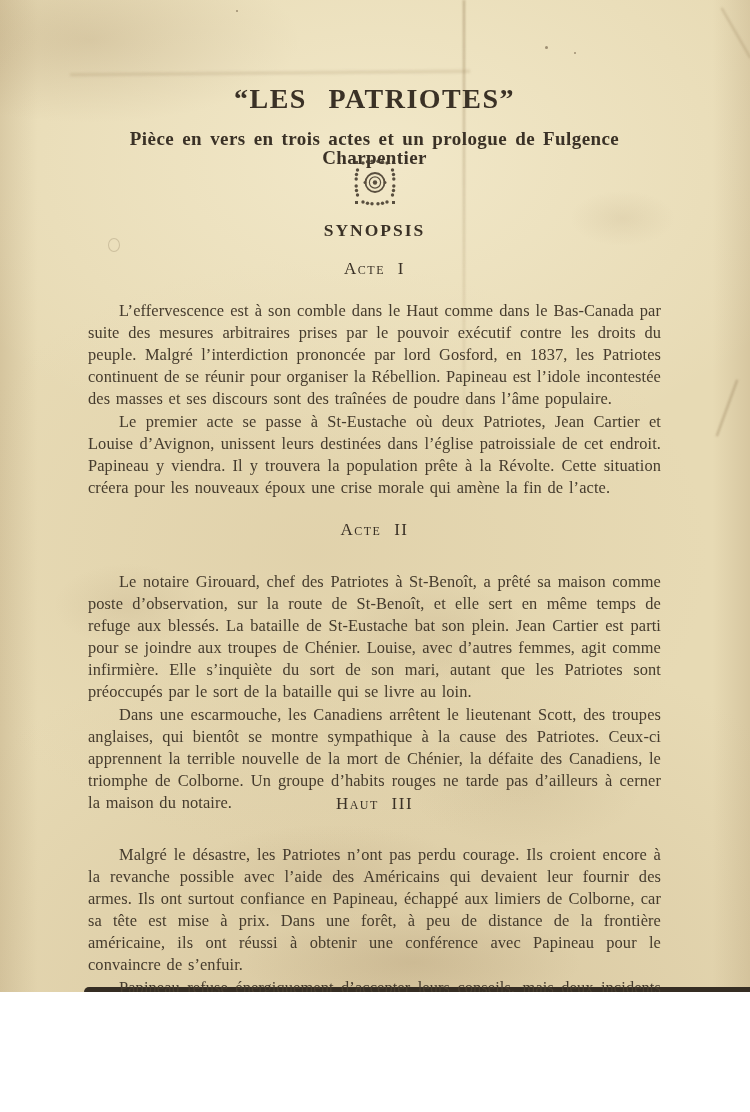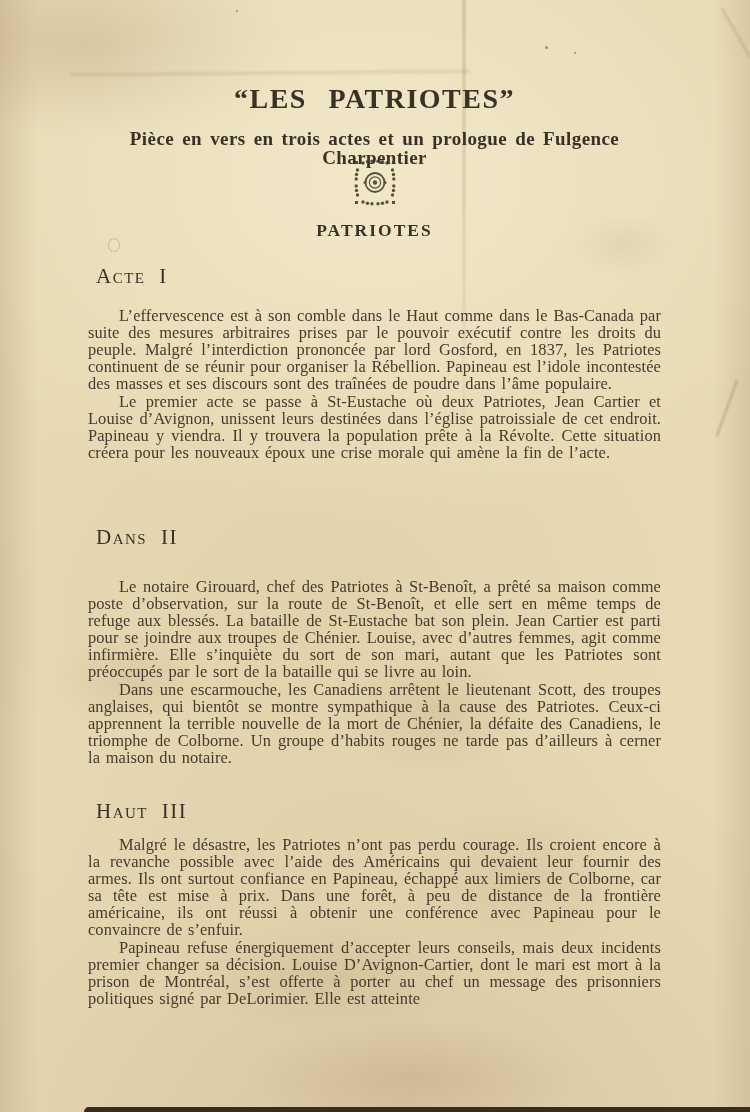--- a/index.html
+++ b/index.html
@@ -9,21 +9,21 @@
     --crease:rgba(146,122,84,0.45);
   }
   html,body{margin:0;padding:0;}
   body{
     width:750px;height:1112px;
     font-family:"Liberation Serif","DejaVu Serif",serif;
     color:var(--ink);
     overflow:hidden;
   }
   .scan{
-    position:relative;width:750px;height:1112px;overflow:hidden;
+    position:relative;width:750px;height:992px;overflow:hidden;
     background-color:var(--paper);
     background-image:
       radial-gradient(90% 45% at 50% 16%, rgba(250,243,217,0.55), rgba(250,243,217,0) 70%),
       radial-gradient(70% 40% at 42% 56%, rgba(211,192,152,0.30), rgba(211,192,152,0) 75%),
       radial-gradient(120% 70% at 52% 106%, rgba(193,170,130,0.40), rgba(193,170,130,0) 62%),
       radial-gradient(40% 12% at 12% 4%, rgba(168,143,103,0.35), rgba(168,143,103,0) 70%),
       linear-gradient(90deg, rgba(172,148,108,0.30), rgba(172,148,108,0) 5%, rgba(172,148,108,0) 95%, rgba(172,148,108,0.28));
   }
   .wrinkles{
     position:absolute;inset:0;pointer-events:none;
@@ -72,31 +72,31 @@
   .synopsis{
     top:220px;
     font-size:17.5px;line-height:20px;font-weight:bold;color:var(--ink-strong);
     letter-spacing:2px;
   }
   .acte-section{position:absolute;left:0;width:573px;}
   .s1{top:258px;}
   .s2{top:519px;}
   .s3{top:793px;}
   .acte-heading{
-    margin:8px;text-align:left;font-weight:normal;
+    margin:1px;text-align:center;font-weight:normal;
     font-variant:small-caps;
-    font-size:21px;line-height:20px;letter-spacing:1.5px;word-spacing:7px;
+    font-size:17px;line-height:20px;letter-spacing:1.5px;word-spacing:7px;
     color:var(--ink-strong);
   }
   .s1 .body-para:first-of-type{margin-top:21px;}
   .s2 .body-para:first-of-type{margin-top:31px;}
-  .s3 .body-para:first-of-type{margin-top:15px;}
+  .s3 .body-para:first-of-type{margin-top:30px;}
   .body-para{
     margin:0 0 1px 0;
-    font-size:16.4px;line-height:17px;
+    font-size:16.4px;line-height:22px;
     text-align:justify;text-indent:31px;
     word-spacing:1.5px;letter-spacing:0.1px;
     color:var(--ink);
   }
 </style>
 </head>
 <body>
 
 <div class="scan">
 
@@ -152,30 +152,30 @@
             <circle cx="34" cy="27.5" r="1.5"></circle>
           <circle cx="24" cy="27.5" r="2.2"></circle>
         </g>
         <g stroke="currentColor" fill="none">
           <circle cx="24" cy="27.5" r="9.5" stroke-width="1.8"></circle>
           <circle cx="24" cy="27.5" r="5.6" stroke-width="1.2"></circle>
         </g>
       </svg>
     </div>
 
-    <div class="centered synopsis">PATRIOTES</div>
+    <div class="centered synopsis">SYNOPSIS</div>
 
     <section class="acte-section s1">
       <h2 class="acte-heading">Acte I</h2>
       <p class="body-para">L’effervescence est à son comble dans le Haut comme dans le Bas-Canada par suite des mesures arbitraires prises par le pouvoir exécutif contre les droits du peuple.  Malgré l’interdiction prononcée par lord Gosford, en 1837, les Patriotes continuent de se réunir pour organiser la Rébellion.  Papineau est l’idole incontestée des masses et ses discours sont des traînées de poudre dans l’âme populaire.</p>
       <p class="body-para">Le premier acte se passe à St-Eustache où deux Patriotes, Jean Cartier et Louise d’Avignon, unissent leurs destinées dans l’église patroissiale de cet endroit.  Papineau y viendra.  Il y trouvera la population prête à la Révolte.  Cette situation créera pour les nouveaux époux une crise morale qui amène la fin de l’acte.</p>
     </section>
 
     <section class="acte-section s2">
-      <h2 class="acte-heading">Dans II</h2>
+      <h2 class="acte-heading">Acte II</h2>
       <p class="body-para">Le notaire Girouard, chef des Patriotes à St-Benoît, a prêté sa maison comme poste d’observation, sur la route de St-Benoît, et elle sert en même temps de refuge aux blessés.  La bataille de St-Eustache bat son plein.  Jean Cartier est parti pour se joindre aux troupes de Chénier.  Louise, avec d’autres femmes, agit comme infirmière.  Elle s’inquiète du sort de son mari, autant que les Patriotes sont préoccupés par le sort de la bataille qui se livre au loin.</p>
       <p class="body-para">Dans une escarmouche, les Canadiens arrêtent le lieutenant Scott, des troupes anglaises, qui bientôt se montre sympathique à la cause des Patriotes.  Ceux-ci apprennent la terrible nouvelle de la mort de Chénier, la défaite des Canadiens, le triomphe de Colborne.  Un groupe d’habits rouges ne tarde pas d’ailleurs à cerner la maison du notaire.</p>
     </section>
 
     <section class="acte-section s3">
       <h2 class="acte-heading">Haut III</h2>
       <p class="body-para">Malgré le désastre, les Patriotes n’ont pas perdu courage.  Ils croient encore à la revanche possible avec l’aide des Américains qui devaient leur fournir des armes.  Ils ont surtout confiance en Papineau, échappé aux limiers de Colborne, car sa tête est mise à prix.  Dans une forêt, à peu de distance de la frontière américaine, ils ont réussi à obtenir une conférence avec Papineau pour le convaincre de s’enfuir.</p>
       <p class="body-para">Papineau refuse énergiquement d’accepter leurs conseils, mais deux incidents premier changer sa décision.  Louise D’Avignon-Cartier, dont le mari est mort à la prison de Montréal, s’est offerte à porter au chef un message des prisonniers politiques signé par DeLorimier.  Elle est atteinte</p>
     </section>
 

